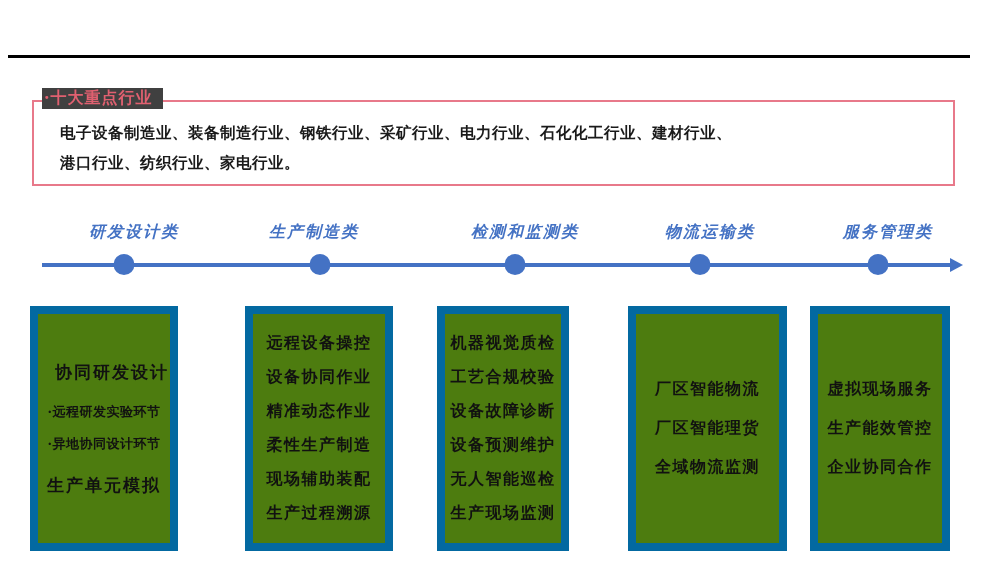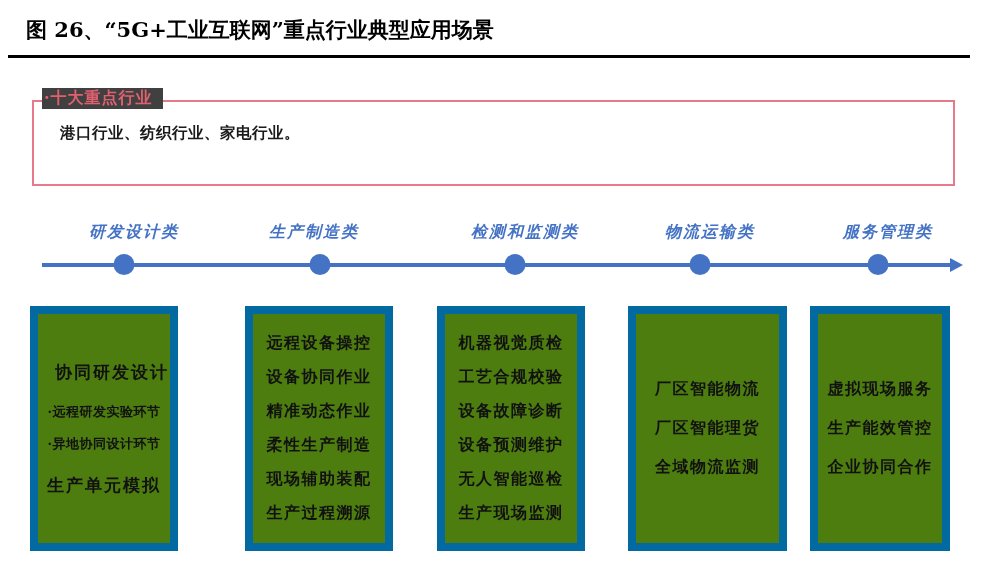--- a/index.html
+++ b/index.html
@@ -114,26 +114,26 @@
   .ln-sub{  font-size:13px; letter-spacing:0.5px; margin:7px 0;}
   .ln-main{ font-size:17px; letter-spacing:2px; margin:14px 0 4px 0;}
   .ln-item{ font-size:16px; letter-spacing:1.5px; margin:6.5px 0;}
   .ln-item4{font-size:16px; letter-spacing:1.5px; margin:9px 0;}
 </style>
 </head>
 <body>
 
 <div id="root">
 
-  <div class="fig-title">图 26、“5G+工业互联网”重点行业典型应用场景</div>
   <div class="header-rule"></div>
 
   <div class="red-box"></div>
   <div class="red-label">·十大重点行业</div>
   <div class="red-body">
+    <div>电子设备制造业、装备制造行业、钢铁行业、采矿行业、电力行业、石化化工行业、建材行业、</div>
     <div>港口行业、纺织行业、家电行业。</div>
   </div>
 
   <div class="timeline-line"></div>
   <div class="timeline-arrow"></div>
   <div id="timeline-stages">
       <div class="tl-label" style="left: 124px;">研发设计类</div>
       <div class="tl-dot" style="left: 124px; background: rgb(68, 114, 196);"></div>
       <div class="tl-label" style="left: 304px;">生产制造类</div>
       <div class="tl-dot" style="left: 320px; background: rgb(68, 114, 196);"></div>
@@ -157,21 +157,21 @@
       <div class="card" style="left: 245px; width: 148px;">
         <div class="card-inner">
           <div class="card-line ln-item">远程设备操控</div>
           <div class="card-line ln-item">设备协同作业</div>
           <div class="card-line ln-item">精准动态作业</div>
           <div class="card-line ln-item">柔性生产制造</div>
           <div class="card-line ln-item">现场辅助装配</div>
           <div class="card-line ln-item">生产过程溯源</div>
         </div>
       </div>
-      <div class="card" style="left: 437px; width: 148px;">
+      <div class="card" style="left: 437px; width: 132px;">
         <div class="card-inner">
           <div class="card-line ln-item">机器视觉质检</div>
           <div class="card-line ln-item">工艺合规校验</div>
           <div class="card-line ln-item">设备故障诊断</div>
           <div class="card-line ln-item">设备预测维护</div>
           <div class="card-line ln-item">无人智能巡检</div>
           <div class="card-line ln-item">生产现场监测</div>
         </div>
       </div>
       <div class="card" style="left: 628px; width: 159px;">

